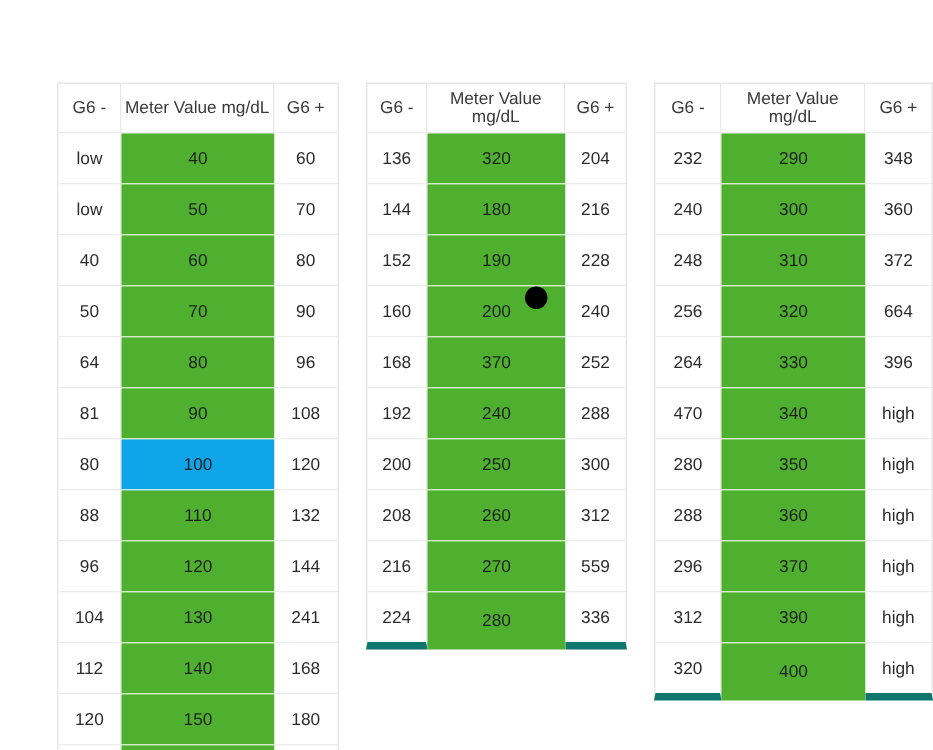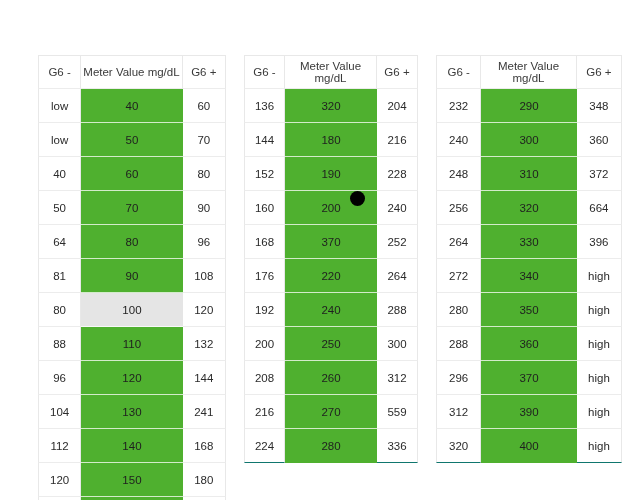--- a/index.html
+++ b/index.html
@@ -72,23 +72,23 @@
   .t3 .col-mid  { width: 98px; }
   .t3 .col-high { width: 46px; }
 
   td.mid {
     border-right: none;
     border-bottom: 1px solid rgba(255,255,255,0.75);
     color: #1f1f1f;
     font-size: 11.5px;
   }
   td.mid.green  { background: #4fb02f; }
-  td.mid.orange { background: #e5e5e5; }
-
-  tr:last-child td { border-bottom: 1px solid #0f766e; }
+  td.mid.orange { background: #0ea5e9; }
+
+  tr:last-child td { border-bottom: 5px solid #0f766e; }
   tr:last-child td.mid { border-bottom: none; }
 
   #cursor-dot {
     position: absolute;
     left: 350px;
     top: 191px;
     width: 15px;
     height: 15px;
     border-radius: 50%;
     background: #000000;
@@ -213,25 +213,20 @@
           <td class="low">160</td>
           <td class="mid green">200</td>
           <td class="high">240</td>
         </tr>
         <tr>
           <td class="low">168</td>
           <td class="mid green">370</td>
           <td class="high">252</td>
         </tr>
         <tr>
-          <td class="low">176</td>
-          <td class="mid green">220</td>
-          <td class="high">264</td>
-        </tr>
-        <tr>
           <td class="low">192</td>
           <td class="mid green">240</td>
           <td class="high">288</td>
         </tr>
         <tr>
           <td class="low">200</td>
           <td class="mid green">250</td>
           <td class="high">300</td>
         </tr>
         <tr>
@@ -284,21 +279,21 @@
           <td class="low">256</td>
           <td class="mid green">320</td>
           <td class="high">664</td>
         </tr>
         <tr>
           <td class="low">264</td>
           <td class="mid green">330</td>
           <td class="high">396</td>
         </tr>
         <tr>
-          <td class="low">272</td>
+          <td class="low">470</td>
           <td class="mid green">340</td>
           <td class="high">high</td>
         </tr>
         <tr>
           <td class="low">280</td>
           <td class="mid green">350</td>
           <td class="high">high</td>
         </tr>
         <tr>
           <td class="low">288</td>

